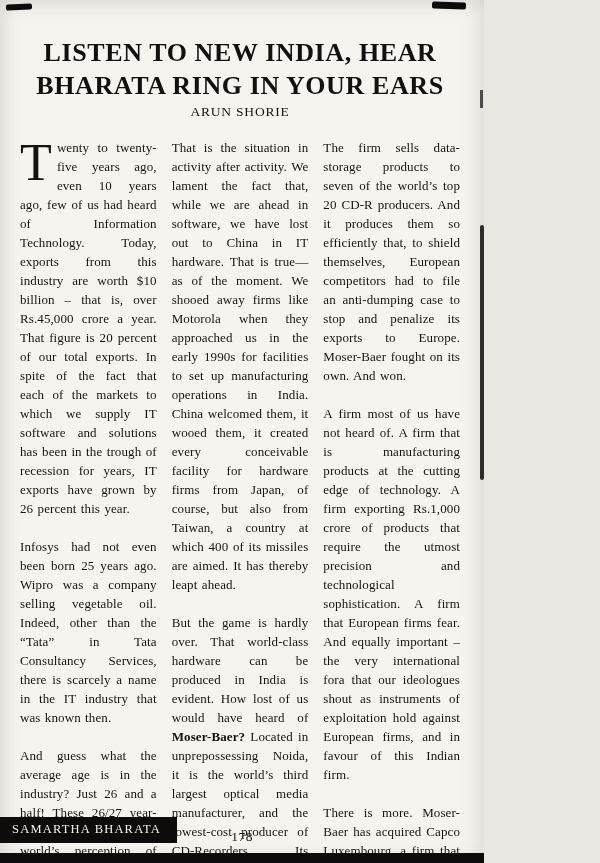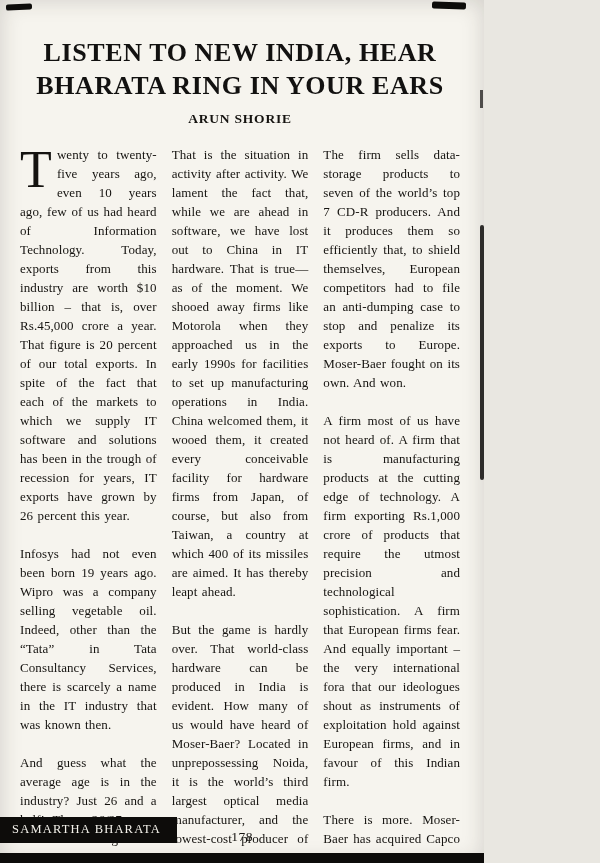--- a/index.html
+++ b/index.html
@@ -27,40 +27,40 @@
   .bottom-bar { position: absolute; left: 0; right: 0; bottom: 0; height: 10px; background: #0d0c0a; }
 
   header { text-align: center; }
   h1 {
     margin: 14px 0 0 0;
     font-size: 26px; line-height: 33px;
     font-weight: bold; letter-spacing: 0.6px;
     color: #121110;
   }
   .author {
-    margin: 9px 0 18px 0;
-    font-size: 13.5px; font-weight: bold; letter-spacing: 0.8px;
+    margin: 2px 0 18px 0;
+    font-size: 13.5px; font-weight: normal; letter-spacing: 0.8px;
   }
 
   .columns { display: flex; gap: 15px; }
   .col { flex: 1 1 0; min-width: 0; }
   .col p {
     margin: 0 0 19px 0;
     font-size: 13px; line-height: 19px;
     text-align: justify;
     letter-spacing: 0.1px;
     word-spacing: 1px;
   }
   .dropcap {
     float: left;
     font-size: 52px; line-height: 44px;
     padding: 3px 5px 0 0;
     font-weight: normal;
   }
-  .bold { font-weight: normal; }
+  .bold { font-weight: bold; }
 
   footer { position: absolute; left: 0; right: 0; bottom: 10px; height: 38px; }
   .imprint {
     position: absolute; left: 0; bottom: 10px;
     background: #0d0c0a; color: #f3f1ea;
     font-size: 12.5px; font-weight: normal; letter-spacing: 1.2px;
     padding: 5px 16px 6px 12px;
   }
   .pagenum {
     position: absolute; left: 0; right: 0; bottom: 8px;
@@ -83,31 +83,31 @@
       <span>LISTEN  TO NEW INDIA, HEAR</span><br>
       <span>BHARATA RING IN YOUR EARS</span>
     </h1>
     <div class="author">ARUN SHORIE</div>
   </header>
 
   <main class="columns">
 
     <div class="col">
       <p><span class="dropcap">T</span><span>wenty to twenty-five years ago, even 10 years ago, few of us had heard of Information Technology. Today, exports from this industry are worth $10 billion – that is, over Rs.45,000 crore a year. That figure is 20 percent of our total exports. In spite of the fact that each of the markets to which we supply IT software and solutions has been in the trough of recession for years, IT exports have grown by 26 percent this year.</span></p>
-      <p>Infosys had not even been born 19 years ago. Wipro was a company selling vegetable oil. Indeed, other than the “Tata” in Tata Consultancy Services, there is scarcely a name in the IT industry that was known then.</p>
+      <p>Infosys had not even been born 25 years ago. Wipro was a company selling vegetable oil. Indeed, other than the “Tata” in Tata Consultancy Services, there is scarcely a name in the IT industry that was known then.</p>
       <p>And guess what the average age is in the industry? Just 26 and a half! These 26/27 year-olds have changed the world’s perception of India. It’s no just a country of snake-charmers, it’s a country against which protectionist walls have to be erected. Of course, we can also charm snakes. And not just, to pluck a phrase of Malcolm Muggeridge, snakes in snakes’ clothing!</p>
     </div>
 
     <div class="col">
       <p>That is the situation in activity after activity. We lament the fact that, while we are ahead in software, we have lost out to China in IT hardware. That is true—as of the moment. We shooed away firms like Motorola when they approached us in the early 1990s for facilities to set up manufacturing operations in India. China welcomed them, it wooed them, it created every conceivable facility for hardware firms from Japan, of course, but also from Taiwan, a country at which 400 of its missiles are aimed. It has thereby leapt ahead.</p>
-      <p><span>But the game is hardly over. That world-class hardware can be produced in India is evident. How many of us would have heard of </span><span class="bold">Moser-Baer?</span><span> Located in unprepossessing Noida, it is the world’s third largest optical media manufacturer, and the lowest-cost producer of CD-Recorders. Its exports are close to Rs.1,000 total.</span></p>
+      <p><span>But the game is hardly over. That world-class hardware can be produced in India is evident. How lost of us would have heard of </span><span class="bold">Moser-Baer?</span><span> Located in unprepossessing Noida, it is the world’s third largest optical media manufacturer, and the lowest-cost producer of CD-Recorders. Its exports are close to Rs.1,000 total.</span></p>
     </div>
 
     <div class="col">
-      <p>The firm sells data-storage products to seven of the world’s top 7 CD-R producers. And it produces them so efficiently that, to shield themselves, European competitors had to file an anti-dumping case to stop and penalize its exports to Europe. Moser-Baer fought on its own. And won.</p>
+      <p>The firm sells data-storage products to seven of the world’s top 20 CD-R producers. And it produces them so efficiently that, to shield themselves, European competitors had to file an anti-dumping case to stop and penalize its exports to Europe. Moser-Baer fought on its own. And won.</p>
       <p>A firm most of us have not heard of. A firm that is manufacturing products at the cutting edge of technology. A firm exporting Rs.1,000 crore of products that require the utmost precision and technological sophistication. A firm that European firms fear. And equally important – the very international fora that our ideologues shout as instruments of exploitation hold against European firms, and in favour of this Indian firm.</p>
       <p>There is more. Moser-Baer has acquired Capco Luxembourg, a firm that owns 21 per cent of a Netherlands-based CD-R distributor. And it has set up Glyphics Media Inc. in the United States—for markets in North and South America. And here we are being made to shiver at the thought that</p>
     </div>
 
   </main>
 
   <footer>
     <div class="imprint">SAMARTHA BHARATA</div>
     <div class="pagenum">178</div>
   </footer>

